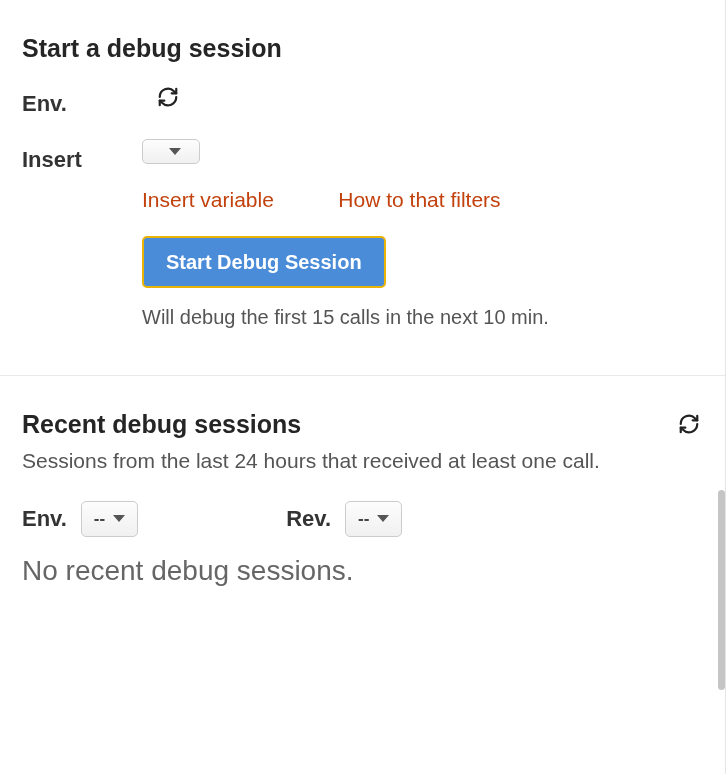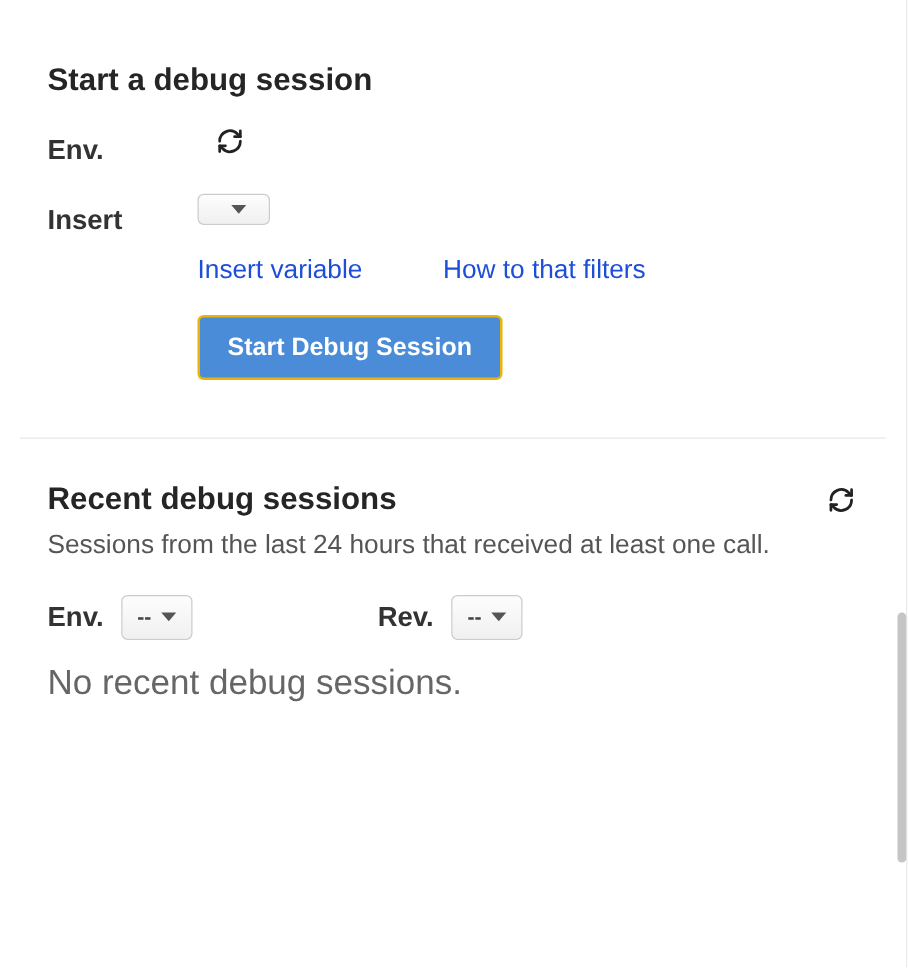--- a/index.html
+++ b/index.html
@@ -7,21 +7,21 @@
     margin: 0;
     padding: 0;
     font-family: "Helvetica Neue", Helvetica, Arial, sans-serif;
     background: #fff;
     color: #333;
   }
   .page {
     width: 726px;
     height: 774px;
     position: relative;
-    padding: 16px;
+    padding: 0;
     border-right: 1px solid #e5e5e5;
   }
   .section {
     padding: 20px 22px 6px 22px;
   }
   h2.section-title {
     font-size: 25px;
     font-weight: 700;
     margin: 14px 0 20px 0;
     color: #252525;
@@ -79,21 +79,21 @@
     display: inline-flex;
     align-items: center;
     justify-content: center;
     width: 28px; height: 28px;
     cursor: pointer;
     vertical-align: middle;
     margin-left: 12px;
   }
   .refresh-icon svg { width: 22px; height: 22px; }
   .link {
-    color: #1d4ed8;
+    color: #c2410c;
     font-size: 21px;
     text-decoration: none;
     cursor: pointer;
   }
   .link-row {
     margin: 24px 0 24px 0;
   }
   .link-row .link + .link { margin-left: 60px; }
   .helper-text {
     font-size: 20px;
@@ -101,21 +101,21 @@
     margin-top: 18px;
     margin-bottom: 0;
   }
   hr.sep {
     border: none;
     border-top: 1px solid #e9e9e9;
     margin: 18px 0 0 0;
   }
   .recent-header {
     display: flex;
-    align-items: center;
+    align-items: flex-start;
     justify-content: space-between;
     margin-top: 14px;
   }
   .recent-header h2 {
     margin: 0;
     font-size: 25px;
     font-weight: 700;
     color: #252525;
   }
   .subtext {
@@ -186,20 +186,21 @@
 
         <div class="link-row">
           <a class="link">Insert variable</a>
           <a class="link">How to that filters</a>
         </div>
 
         <button class="btn btn-primary">
           <span>Start Debug Session</span>
         </button>
 
+        <p class="helper-text">Will debug the first 15 calls in the next 10 min.</p>
       </div>
     </div>
   </div>
 
   <hr class="sep">
 
   <div class="section">
     <div class="recent-header">
       <h2>Recent debug sessions</h2>
       <span class="refresh-icon">

